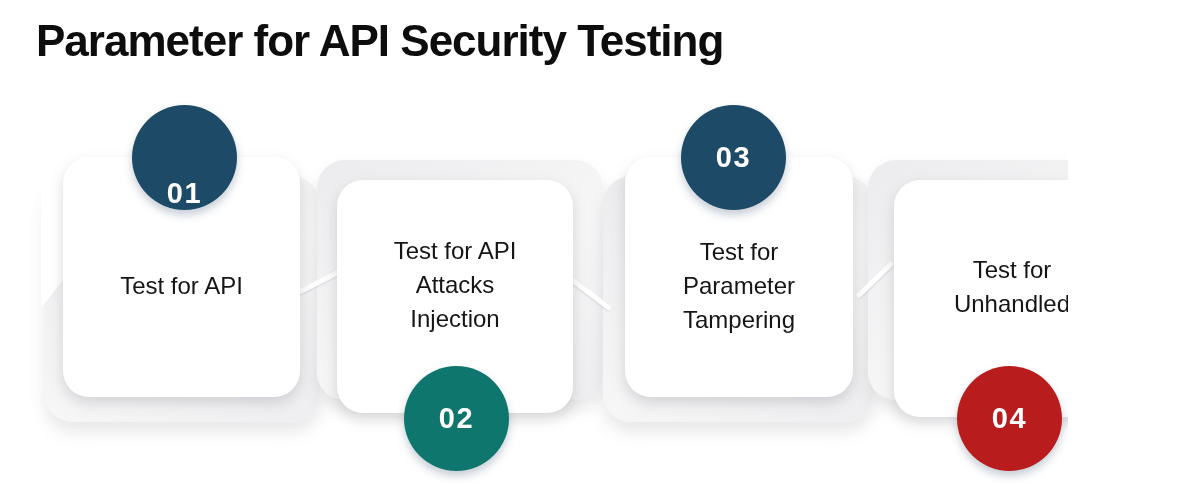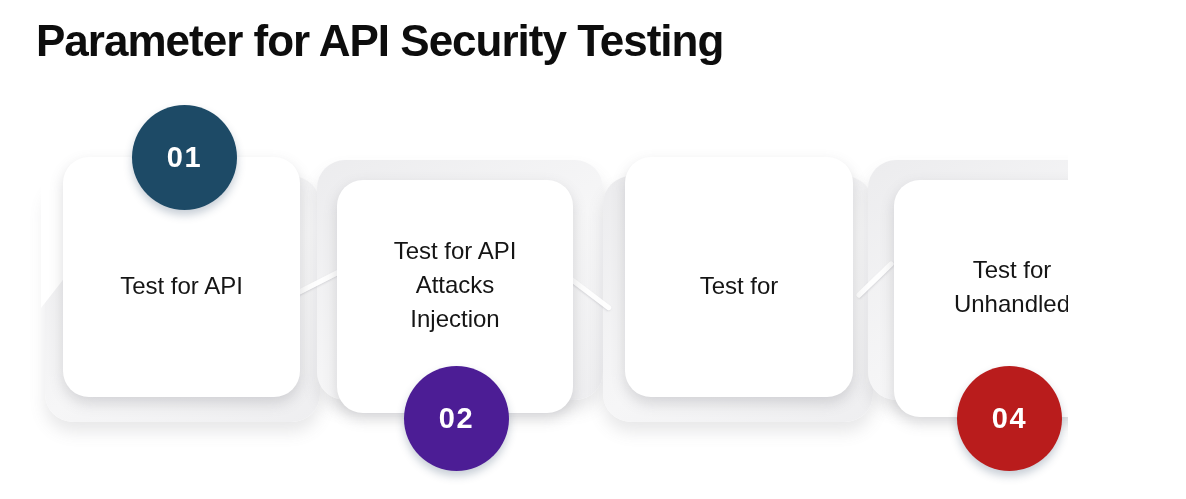--- a/index.html
+++ b/index.html
@@ -113,39 +113,44 @@
   <div class="seam seam12"></div>
   <div class="seam seam23"></div>
   <div class="seam seam34"></div>
 
   <div class="card card1 badge-top">
     <div class="card-text">
       <span class="line">Test for API</span>
 
     </div>
   </div>
-  <div class="badge badge1" style="background: rgb(29, 74, 102);">
+  <div class="badge badge1" style="background: rgb(29, 74, 102); align-items: flex-end;">
     <span>01</span>
   </div>
 
   <div class="card card2 badge-bottom">
     <div class="card-text">
       <span class="line">Test for API</span>
       <span class="line">Attacks</span>
       <span class="line">Injection</span>
     </div>
   </div>
-  <div class="badge badge2" style="background: #4c1d95;">
+  <div class="badge badge2" style="background: #0f766e;">
     <span>02</span>
   </div>
 
   <div class="card card3 badge-top">
     <div class="card-text">
       <span class="line">Test for</span>
+      <span class="line">Parameter</span>
+      <span class="line">Tampering</span>
     </div>
+  </div>
+  <div class="badge badge3" style="background: rgb(29, 74, 102);">
+    <span>03</span>
   </div>
 
   <div class="card card4 badge-bottom">
     <div class="card-text">
       <span class="line">Test for</span>
       <span class="line">Unhandled</span>
     </div>
   </div>
   <div class="badge badge4" style="background: #b91c1c;">
     <span>04</span>

